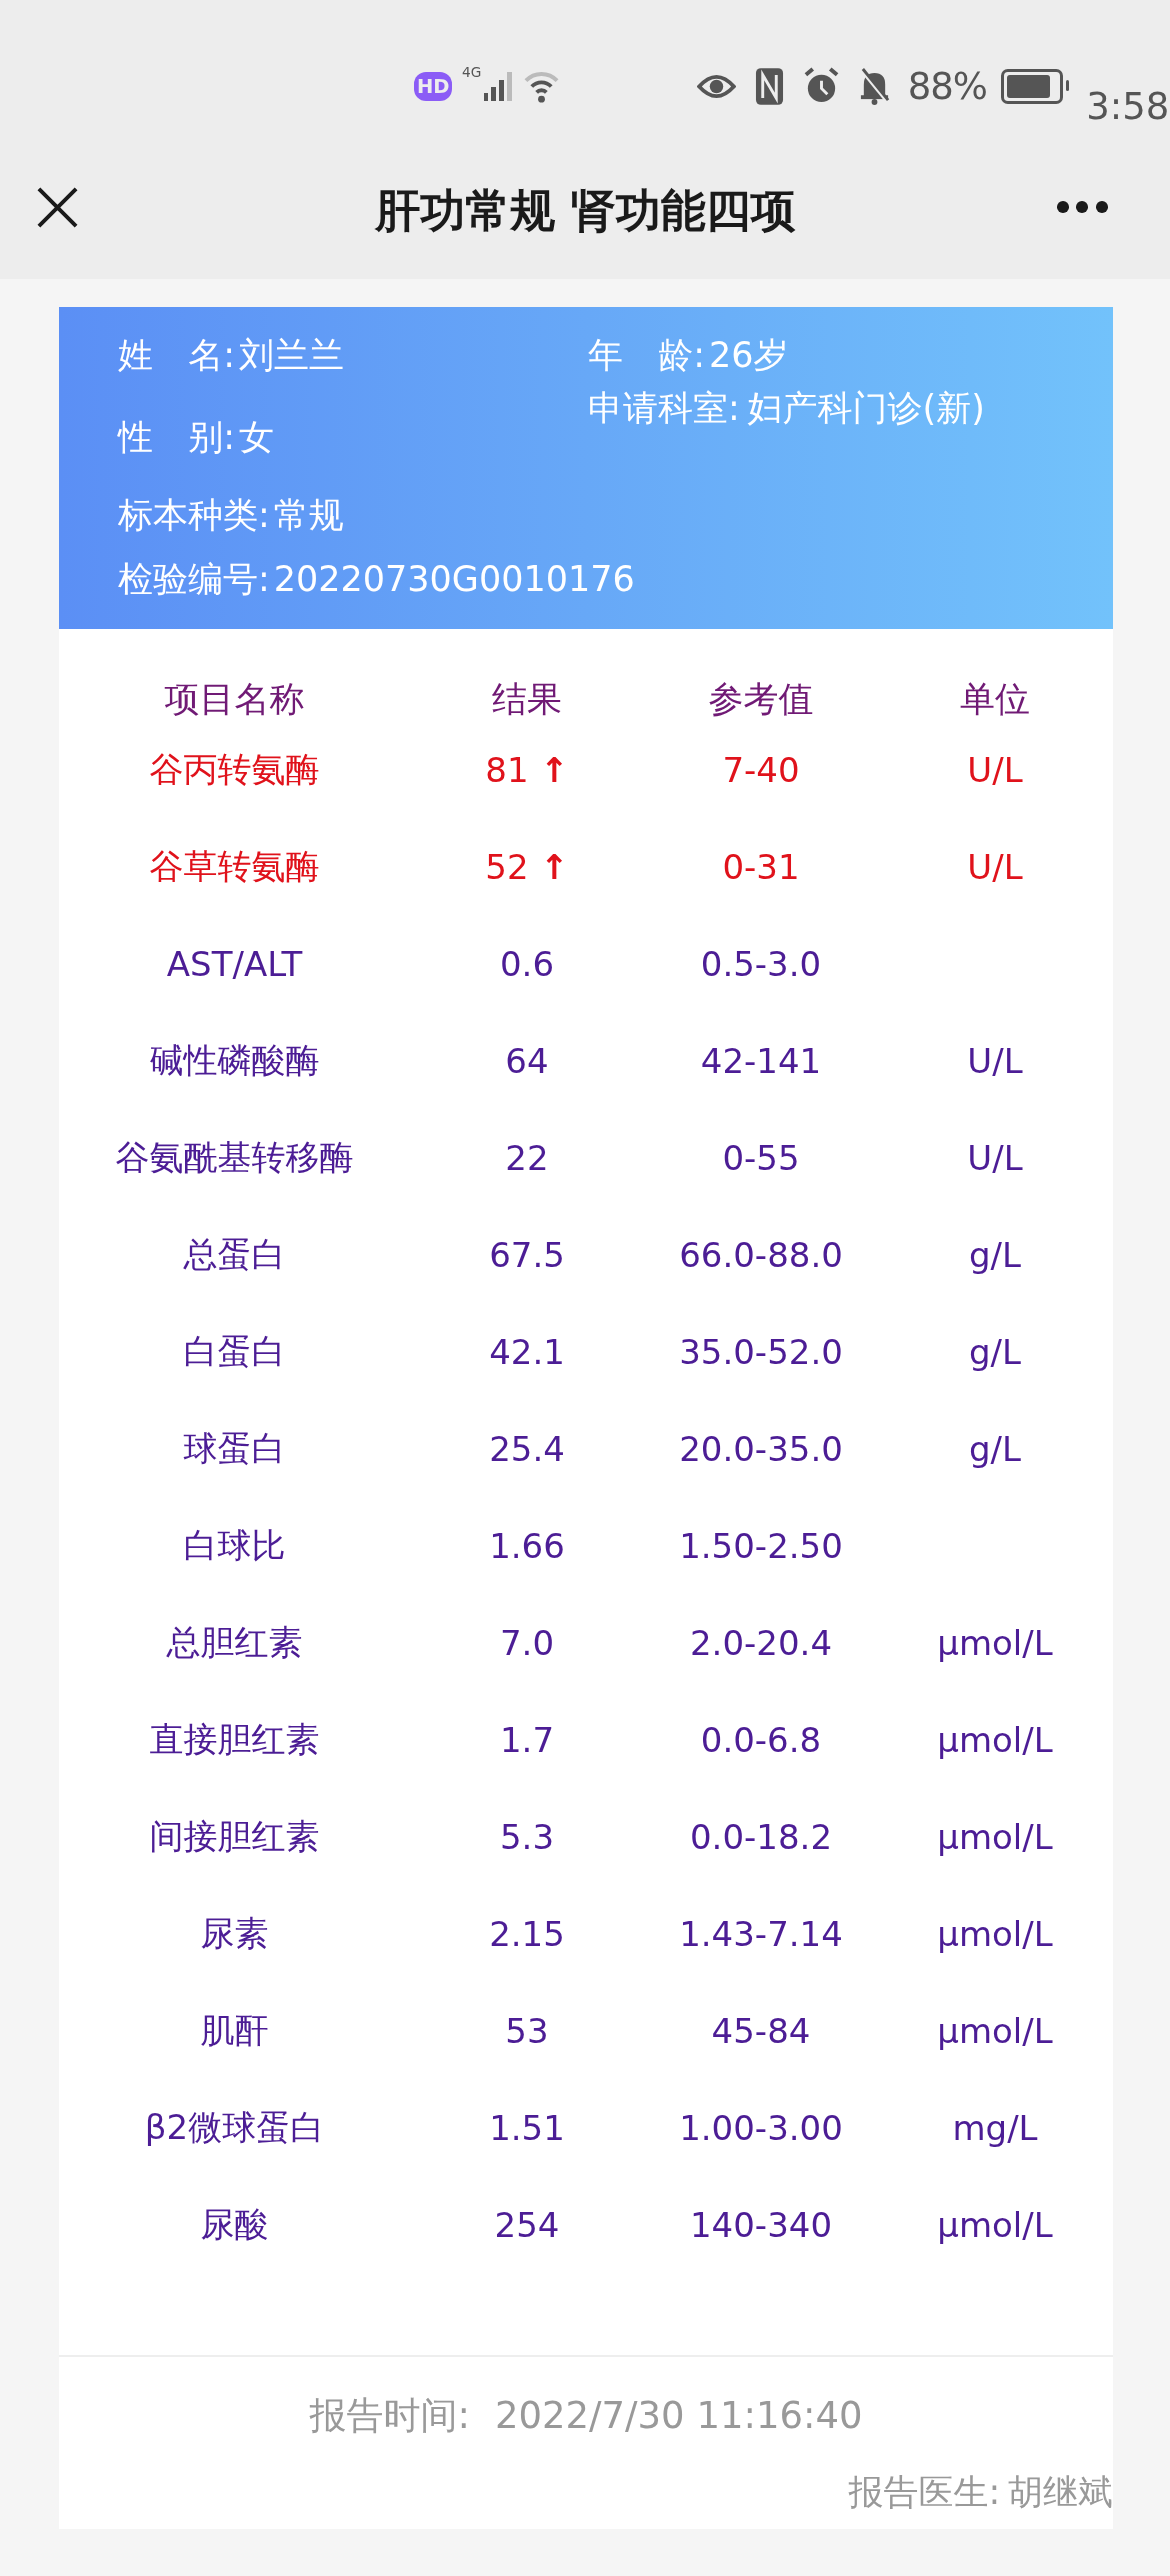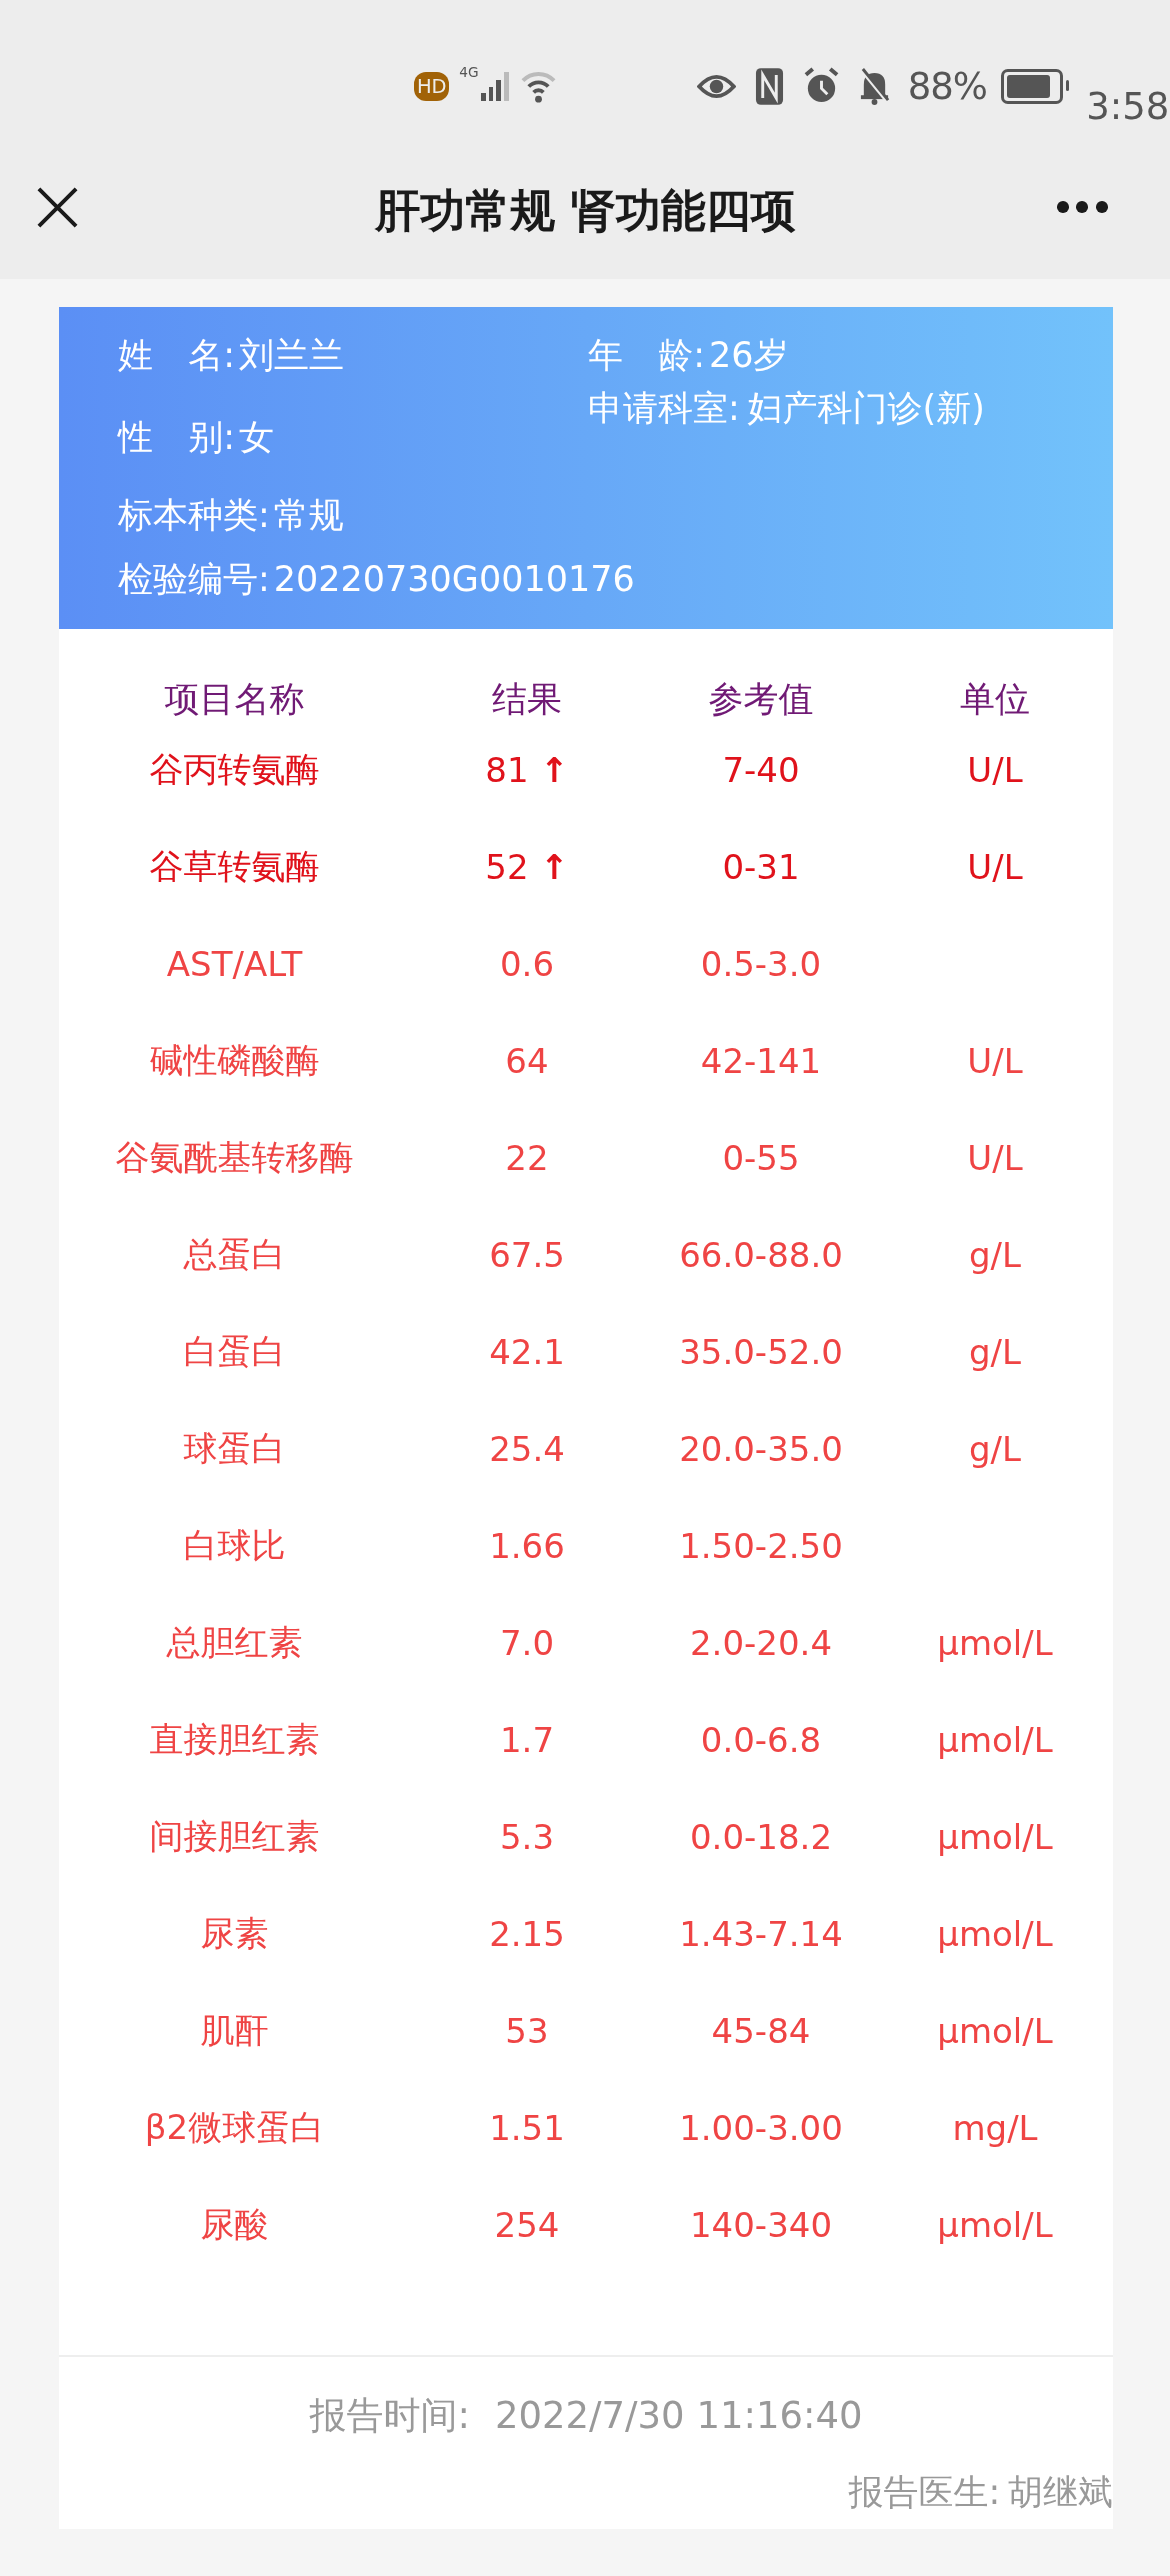--- a/index.html
+++ b/index.html
@@ -1,21 +1,21 @@
 <!DOCTYPE html>
 <html><head>
 <meta charset="utf-8">
 <style>
   * { margin:0; padding:0; box-sizing:border-box; }
   html, body { width:1171px; height:2576px; overflow:hidden; background:#f5f5f5; font-family:"DejaVu Sans","Liberation Sans",sans-serif; }
   .topbar { position:absolute; left:0; top:0; width:1171px; height:279px; background:#ededed; }
   .status { position:absolute; top:60px; height:53px; display:flex; align-items:center; color:#555; font-size:37px; }
   .status.left { left:414px; gap:9.8px; }
   .status.right { left:697px; gap:13.7px; }
-  .hd { background:#a16207; color:#ededed; font-size:19.5px; font-weight:normal; border-radius:12px; padding:3.9px 2.9px; line-height:21.5px; }
+  .hd { background:#8b5cf6; color:#ededed; font-size:19.5px; font-weight:bold; border-radius:12px; padding:3.9px 2.9px; line-height:21.5px; }
   .sig { display:flex; align-items:flex-end; gap:2.9px; height:29px; position:relative; padding-left:21.5px; }
   .sig .lte { position:absolute; left:0; top:-7.8px; font-size:13.7px; font-weight:normal; color:#555; }
   .sig i { display:block; width:4.9px; background:#555; }
   .sig i.dim { background:#bbb; }
   .ico { width:39px; height:39px; display:flex; align-items:center; justify-content:center; }
   .batt { width:62px; height:35px; border:3.9px solid #555; border-radius:6.8px; position:relative; padding:2.9px; }
   .batt::after { content:""; position:absolute; right:-9.8px; top:7.8px; width:3.9px; height:11.7px; background:#555; border-radius:2px; }
   .batt span { display:block; width:86%; height:100%; background:#555; border-radius:2.9px; }
   .pct { font-size:37px; color:#555; letter-spacing:-1px; }
   .time { font-size:37px; color:#555; margin-left:9.8px;margin-top:40px; }
@@ -29,21 +29,21 @@
   .info .f { position:absolute; display:flex; line-height:43px; }
   .info .sp { width:117px; display:flex; justify-content:space-between; }
   .info .v { margin-left:3.9px; }
 
   .thead { position:absolute; left:0; top:342px; width:1054px; height:74px; display:flex; align-items:flex-end; font-size:35px; color:#701a75; }
   .c1 { width:351px; text-align:center; }
   .c2 { width:234px; text-align:center; }
   .c3 { width:234px; text-align:center; }
   .c4 { width:234px; text-align:center; }
   .rows { position:absolute; left:0; top:414px; width:1054px; }
-  .row { height:97px; display:flex; align-items:center; font-size:34px; color:#ef4444; }
+  .row { height:97px; display:flex; align-items:center; font-size:34px; color:#4c1d95; }
   .row.abn { color:#e0121b; }
   .arrow { font-weight:bold; margin-left:11.7px; }
   .divider { position:absolute; left:0; top:2048px; width:1054px; height:2px; background:#eeeeee; }
   .foot1 { position:absolute; left:0; top:2084px; width:1054px; text-align:center; font-size:37px; color:#999; }
   .foot2 { position:absolute; left:0; top:2162px; width:1054px; text-align:right; font-size:35px; color:#999; }
 </style>
 </head>
 <body>
 
 <div class="topbar">

